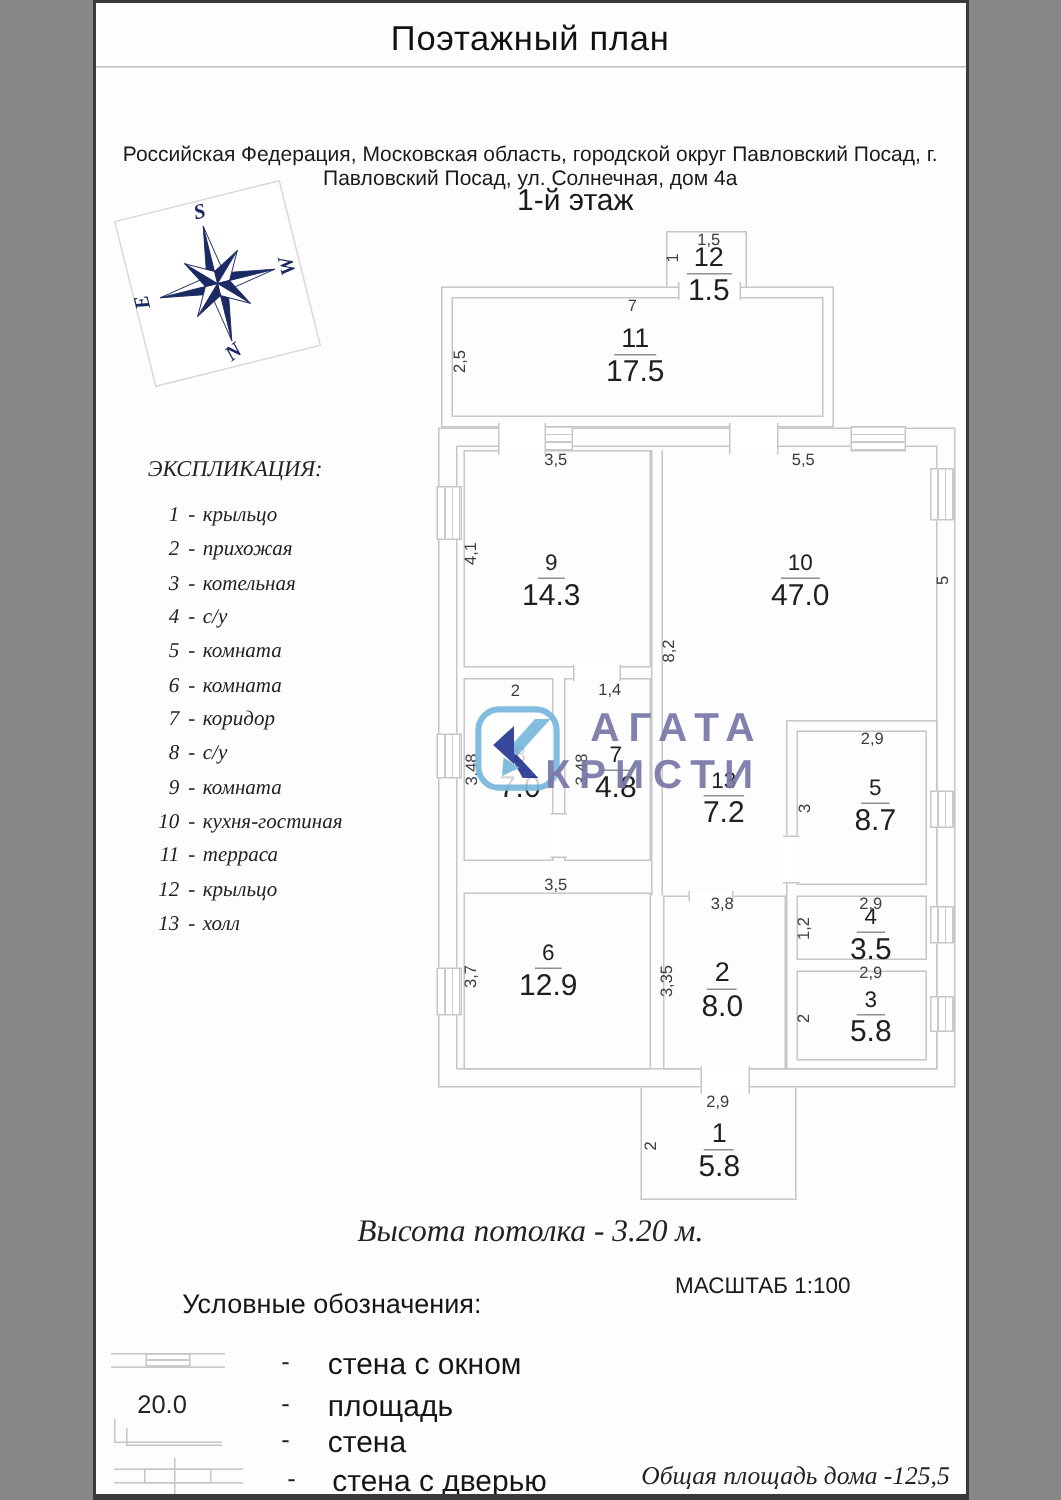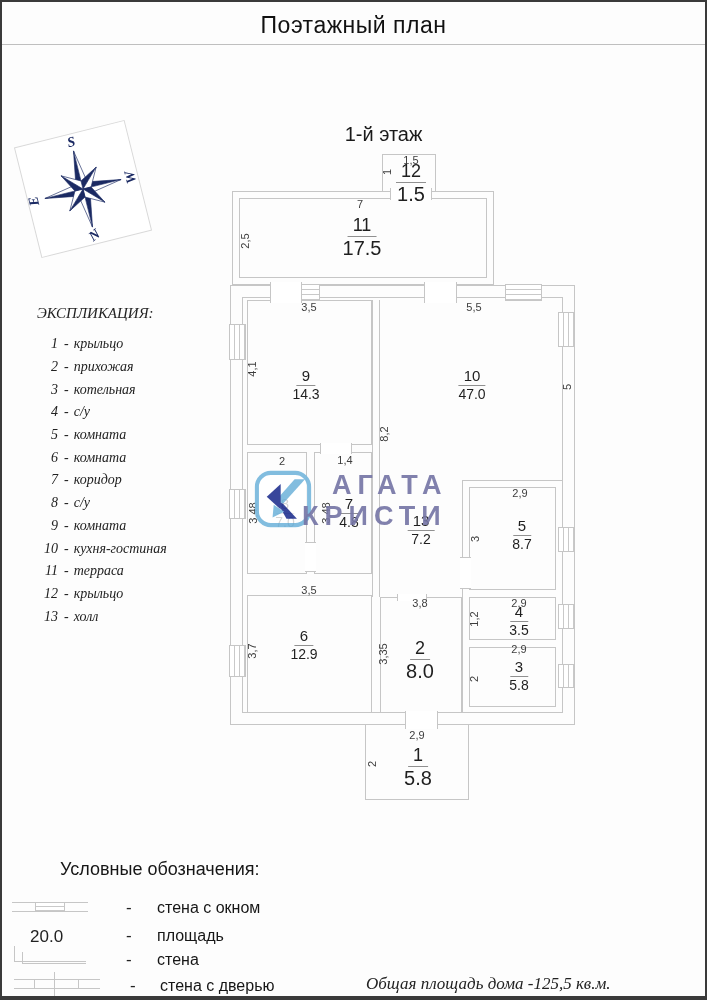--- a/index.html
+++ b/index.html
@@ -1,16 +1,16 @@
 <!DOCTYPE html>
 <html><head>
 <meta charset="utf-8">
 <style>
   html,body{margin:0;padding:0;background:#888;}
-  .page{position:relative;width:707px;height:1000px;margin:0 auto;background:#fdfdfd;
+  .page{position:relative;width:584px;height:1000px;margin:0 auto;background:#fdfdfd;
         border:2px solid #3a3a3a;border-bottom-width:4px;box-sizing:border-box;overflow:hidden;
         font-family:"Liberation Sans",sans-serif;color:#1a1a1a;}
   .abs{position:absolute;}
   
   .title{left:0;right:0;top:10px;text-align:center;font-size:23px;letter-spacing:.5px;color:#111;}
   .title-divider{left:0;right:0;top:42px;height:1px;background:#bfbfbf;}
   .addr-intro{left:0;right:0;top:62px;text-align:center;font-size:15px;}
   .addr-line{left:0;right:0;top:92px;text-align:center;font-size:14px;}
   .floor-label{left:60px;right:0;top:121px;text-align:center;font-size:20px;}
   
@@ -36,42 +36,43 @@
   .win{position:absolute;border:1px solid #c6c6c6;box-sizing:border-box;background:#fff;}
   .winH{background-image:repeating-linear-gradient(to bottom,#fff 0 4px,#c9c9c9 4px 5px);}
   .winV{background-image:repeating-linear-gradient(to right,#fff 0 4px,#c9c9c9 4px 5px);}
   .door{position:absolute;background:#fff;border-left:1px solid #c6c6c6;border-right:1px solid #c6c6c6;}
   .doorv{position:absolute;background:#fff;border-top:1px solid #c6c6c6;border-bottom:1px solid #c6c6c6;}
   
   .dim{position:absolute;font-size:11px;color:#3d3d3d;white-space:nowrap;transform:translate(-50%,-50%);}
   .dim.v{transform:translate(-50%,-50%) rotate(-90deg);}
   .rlabel{position:absolute;transform:translateX(-50%);text-align:center;line-height:1.08;color:#1f1f1f;}
   .rlabel .n{display:inline-block;font-size:15px;padding:0 5px 1px;border-bottom:1px solid #909090;}
-  .rlabel .a{display:block;font-size:14px;padding-top:1px;}
+  .rlabel .a{display:block;font-size:20px;padding-top:1px;}
   .rlabel.big .n{font-size:18px;} .rlabel.big .a{font-size:20px;}
   
   .wm-text{position:absolute;font-weight:bold;font-size:27px;letter-spacing:6px;color:rgba(118,118,166,.92);}
   
   .ceiling{left:0;right:0;top:806px;text-align:center;font-family:"Liberation Serif",serif;
            font-style:italic;font-size:21px;color:#222;}
   .scale{left:330px;top:847px;width:230px;text-align:center;font-size:15px;}
   .legend-title{left:58px;top:857px;font-size:18px;color:#161616;}
   .lg-dash{position:absolute;font-size:17px;color:#222;}
-  .lg-label{position:absolute;font-size:16px;color:#161616;}
+  .lg-label{position:absolute;font-size:20px;color:#161616;}
   .lg-area{position:absolute;font-size:17px;color:#222;}
   .total-area{left:364px;top:972px;font-family:"Liberation Serif",serif;font-style:italic;font-size:17px;color:#222;}
   .sym{position:absolute;box-sizing:border-box;}
 </style>
 </head>
 <body>
 
 <div class="page">
 
   <div class="abs title">Поэтажный план</div>
   <div class="abs title-divider"></div>
+  <div class="abs addr-line">Российская Федерация, Московская область, городской округ Павловский Посад, г. Павловский Посад, ул. Солнечная, дом 4а</div>
   <div class="abs floor-label">1-й этаж</div>
 
   <div class="abs compass">
     <svg width="86" height="86" viewBox="-57 -57 114 114" style="position:absolute;left:13px;top:13px;">
       <g stroke="#1b2a63" stroke-width="0.8">
         <polygon points="0,-52 0,0 -7.8,-7.8" fill="#1b2a63"></polygon>
           <polygon points="0,-52 0,0 7.8,-7.8" fill="#fff"></polygon>
         <polygon points="52,0 0,0 7.8,-7.8" fill="#1b2a63"></polygon>
           <polygon points="52,0 0,0 7.8,7.8" fill="#fff"></polygon>
         <polygon points="0,52 0,0 7.8,7.8" fill="#1b2a63"></polygon>
@@ -252,20 +253,22 @@
       <rect x="5" y="5" width="90" height="90" rx="24" fill="rgba(255,255,255,.85)" stroke="#7cbade" stroke-width="7"></rect>
       <polygon points="70,16 88,16 50,58 38,52" fill="#7cbade"></polygon>
       <polygon points="22,46 46,24 46,68" fill="#2e3d96"></polygon>
       <polygon points="38,52 50,58 74,84 56,84" fill="#2e3d96"></polygon>
       <polygon points="34,60 52,72 32,82" fill="#7cbade"></polygon>
     </svg>
     <span class="wm-text" style="left:330px;top:468px;">АГАТА</span>
     <span class="wm-text" style="left:300px;top:499px;">КРИСТИ</span>
   </div>
 
+  <div class="abs ceiling">Высота потолка - 3.20 м.</div>
+  <div class="abs scale">МАСШТАБ 1:100</div>
   <div class="abs legend-title">Условные обозначения:</div>
 
   <div class="sym" style="left:10px;top:900px;width:76px;height:10px;border-top:1px solid #c6c6c6;border-bottom:1px solid #c6c6c6;">
     <div class="sym" style="left:23px;top:-1px;width:30px;height:10px;border:1px solid #c6c6c6;background-image:repeating-linear-gradient(to bottom,#fff 0 3px,#c9c9c9 3px 4px);"></div>
   </div>
   <span class="lg-dash" style="left:124px;top:896px;">-</span>
   <span class="lg-label" style="left:155px;top:897px;">стена с окном</span>
 
   <span class="lg-area" style="left:28px;top:925px;">20.0</span>
   <span class="lg-dash" style="left:124px;top:924px;">-</span>

